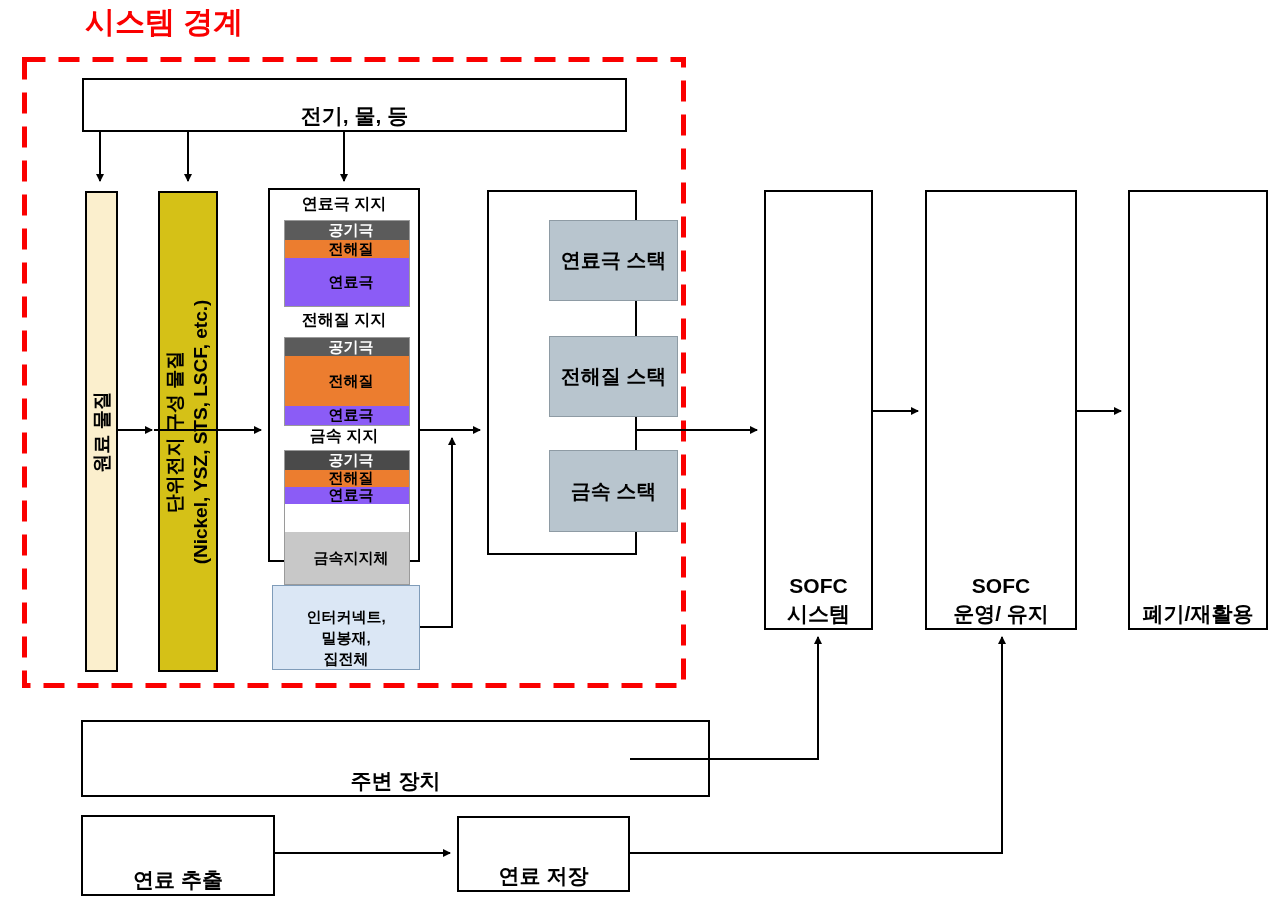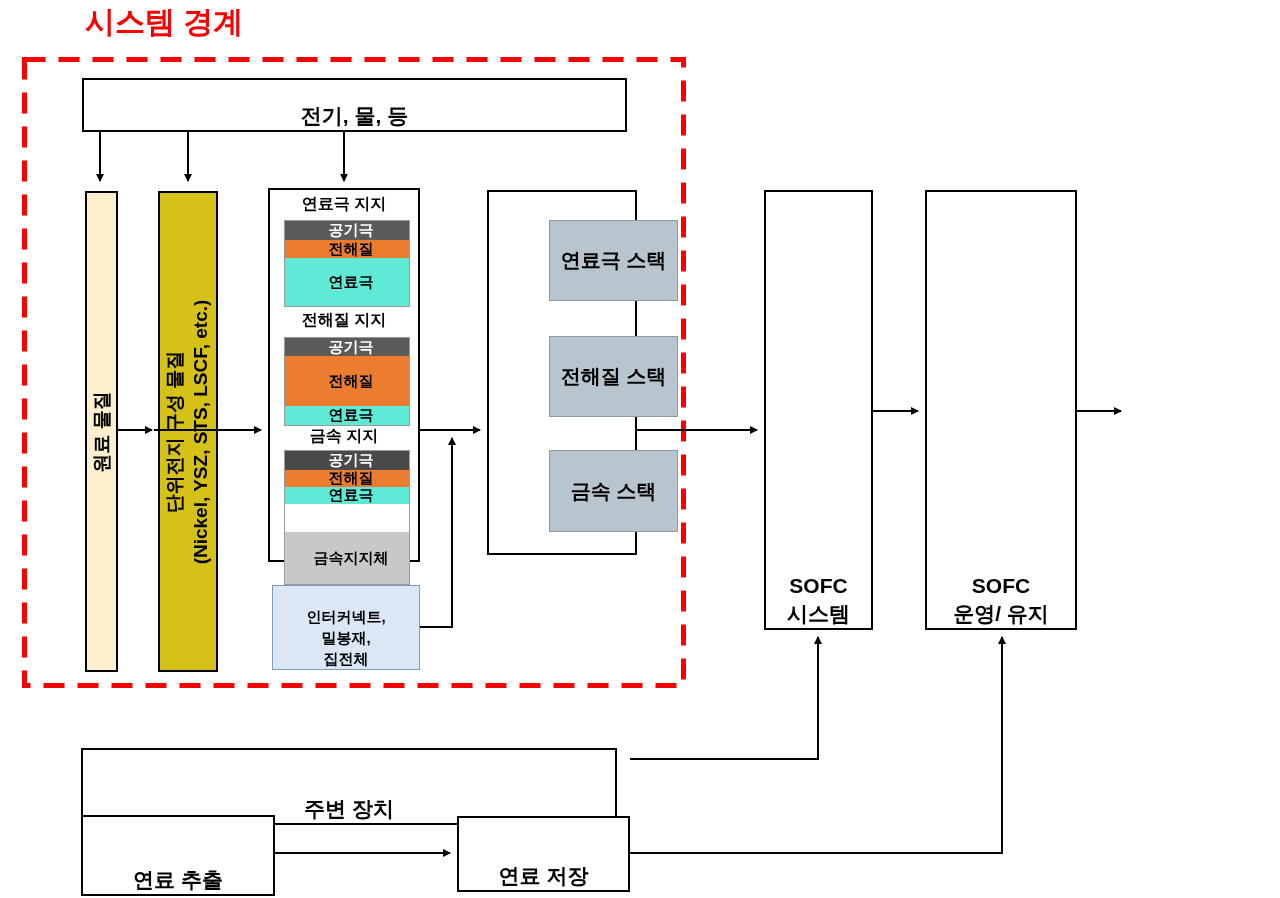--- a/index.html
+++ b/index.html
@@ -18,34 +18,34 @@
        white-space:nowrap;text-align:center;}
   .cream{left:85px;top:191px;width:33px;height:481px;background:#FBEFCD;font-size:19px;}
   .gold{left:158px;top:191px;width:60px;height:481px;background:#D5C117;font-size:19px;line-height:26px;}
   .mid-container{left:268px;top:188px;width:152px;height:374px;display:block;}
   .cell-title{position:absolute;width:100%;text-align:center;font-size:16px;}
   .layers{position:absolute;left:14px;width:126px;box-sizing:border-box;border:1px solid #9a9a9a;}
   .layer{display:flex;align-items:center;justify-content:center;font-size:15px;box-sizing:border-box;padding-left:8px;}
   .lay-gray{background:#5B5B5B;color:#fff;}
   .lay-dgray{background:#4A4A4A;color:#fff;}
   .lay-orange{background:#EC7D2F;}
-  .lay-green{background:#5eead4;}
+  .lay-green{background:#8b5cf6;}
   .lay-lgray{background:#C8C8C8;margin-top:28px;}
   .h17{height:17px}.h18{height:18px}.h19{height:19px}.h48{height:48px}.h50{height:50px}.h52{height:52px}
   .bop{left:272px;top:585px;width:148px;height:85px;background:#DBE7F5;border:1px solid #7F9CB9;
        font-size:15px;line-height:21px;}
   .stacks-container{left:487px;top:190px;width:150px;height:365px;display:block;}
   .stack-box{position:absolute;left:12px;width:129px;box-sizing:border-box;background:#B8C5CE;
        border:1px solid #8E9BA4;display:flex;align-items:center;justify-content:center;font-size:20px;margin-left:48px;}
   .s1{top:28px;height:81px}.s2{top:144px;height:81px}.s3{top:258px;height:82px}
   .tall{top:190px;height:440px;font-size:21px;line-height:28px;}
   .sofc-sys{left:764px;width:109px;}
   .sofc-op{left:925px;width:152px;}
   .disposal{left:1128px;width:140px;}
-  .periph{left:81px;top:720px;width:536px;height:77px;font-size:21px;margin-top:28px;}
+  .periph{left:81px;top:720px;width:629px;height:77px;font-size:21px;}
   .fuel-ext{left:81px;top:815px;width:194px;height:81px;font-size:21px;}
   .fuel-sto{left:457px;top:816px;width:173px;height:76px;font-size:21px;}
 </style>
 </head>
 <body>
 
 <div class="stage">
 
   <div class="red-title">시스템 경계</div>
 
@@ -109,20 +109,23 @@
     </div>
   </div>
 
   <div class="box tall sofc-op">
     <div>
       <div>SOFC</div>
       <div>운영/ 유지</div>
     </div>
   </div>
 
+  <div class="box tall disposal">
+    <span>폐기/재활용</span>
+  </div>
 
   <div class="box periph">
     <span>주변 장치</span>
   </div>
 
   <div class="box fuel-ext">
     <span>연료 추출</span>
   </div>
 
   <div class="box fuel-sto">

